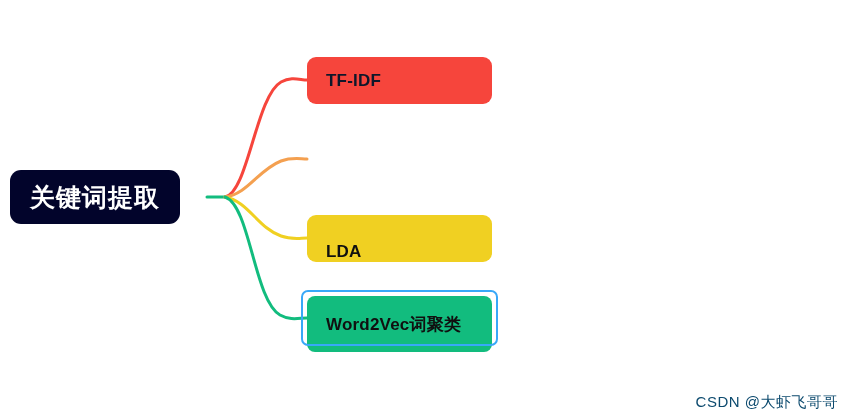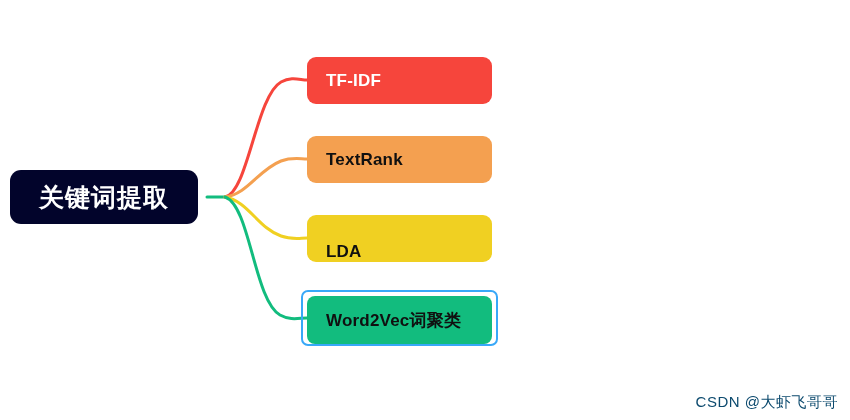--- a/index.html
+++ b/index.html
@@ -37,21 +37,21 @@
   .node-label {
     white-space: nowrap;
     font-weight: bold;
     letter-spacing: 0.2px;
   }
 
   
   #root-node {
     left: 10px;
     top: 170px;
-    width: 188px;
+    width: 170px;
     height: 54px;
     background: #02042b;
     border-radius: 11px;
     justify-content: center;
   }
   #root-node .node-label {
     color: #ffffff;
     font-size: 25px;
     font-weight: bold;
     letter-spacing: 1px;
@@ -66,39 +66,39 @@
   }
   .child .node-label {
     font-size: 17px;
     font-weight: bold;
   }
 
   #node-tfidf {
     top: 57px;
     background: #f6453c;
   }
-  #node-tfidf .node-label { color: #ffffff; }
+  #node-tfidf .node-label { color: #0f172a; }
 
   #node-textrank {
     top: 136px;
     background: #f4a050;
   }
   #node-textrank .node-label { color: #101010; }
 
   #node-lda {
     top: 215px;
     background: #f0d022;
     align-items: flex-end;
   }
   #node-lda .node-label { color: #101010; }
 
   #node-word2vec {
     top: 296px;
     background: #12bc7e;
-    height: 48px;
+    height: 56px;
     border-radius: 8px;
   }
   #node-word2vec .node-label {
     color: #101010;
     font-size: 17px;
   }
 
   
   #selection-ring {
     position: absolute;
@@ -142,23 +142,20 @@
   </svg>
 
   <div class="node" id="root-node">
     <span class="node-label">关键词提取</span>
   </div>
 
   <div class="node child" id="node-tfidf">
     <span class="node-label">TF-IDF</span>
   </div>
 
-  <div class="node child" id="node-textrank">
-    <span class="node-label">TextRank</span>
-  </div>
 
   <div class="node child" id="node-lda">
     <span class="node-label">LDA</span>
   </div>
 
   <div class="node child" id="node-word2vec">
     <span class="node-label">Word2Vec词聚类</span>
   </div>
 
   <div id="selection-ring"></div>

